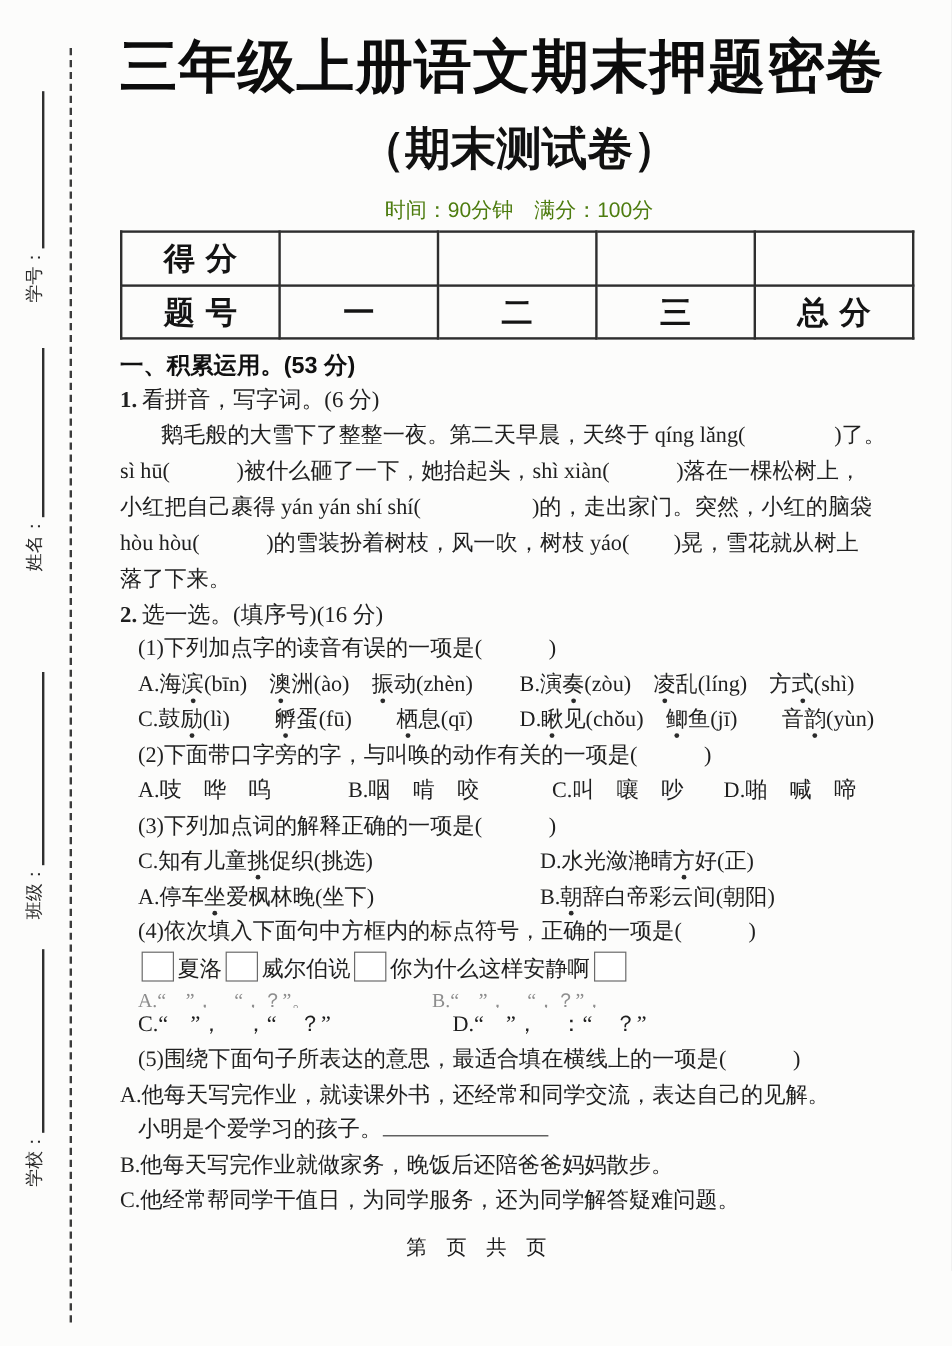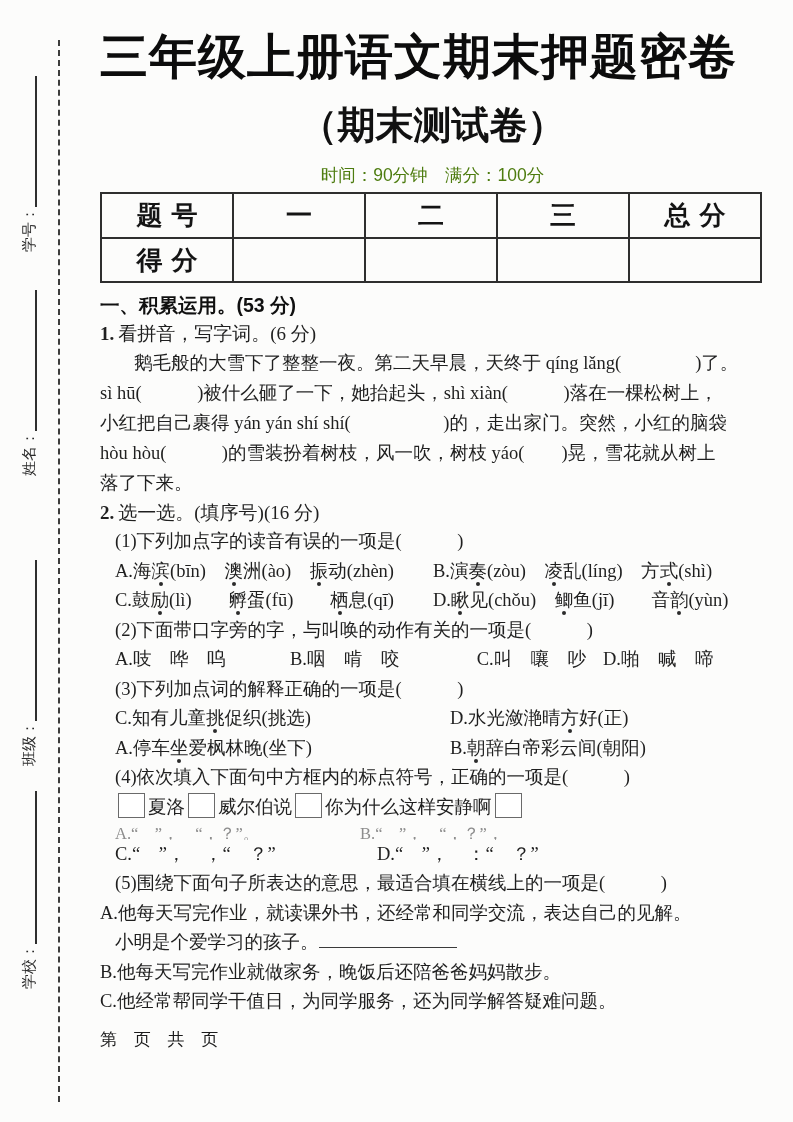--- a/index.html
+++ b/index.html
@@ -55,40 +55,40 @@
   .indent{padding-left:34px;}
   .line{font-size:18.5px;line-height:29.5px;white-space:nowrap;}
   .sub{padding-left:15px;}
   .row{display:flex;}
   .row .c1{flex:0 0 auto;}
   .w318{width:318px;}
   .w335{width:335px;}
   .w262{width:262px;}
   .w245{width:245px;}
   .opt-row span{display:inline-block;}
-  .o1{width:175px;}.o2{width:170px;}.o3{width:143px;text-align:center;}
+  .o1{width:175px;}.o2{width:170px;}.o3{width:143px;}
   
   .clip-row{height:16px;overflow:hidden;color:#8d8d8d;font-size:16.5px;line-height:20px;}
   
   .seg-dot{position:relative;}
   .seg-dot::after{
     content:'';position:absolute;left:50%;bottom:-5px;width:4px;height:4px;
     margin-left:-2px;border-radius:50%;background:#2b2b2b;
   }
   
   .seg-box{
     display:inline-block;width:25px;height:23px;border:1.5px solid #6a6a6a;
     vertical-align:-5px;margin:0 3px;background:#fff;
   }
   
   .seg-blank{display:inline-block;width:138px;height:4px;border-bottom:1.5px solid #3a3a3a;}
   .boxed-line{height:31px;}
   .footer{
-    position:absolute;top:1028px;left:100px;width:600px;
-    font-family:Liberation Sans, sans-serif;font-size:17px;letter-spacing:6px;color:#1b1b1b;
+    position:absolute;top:1028px;left:100px;width:600px;text-align:center;
+    font-family:Liberation Serif, serif;font-size:17px;letter-spacing:6px;color:#1b1b1b;
   }
 </style>
 </head>
 <body>
 
 <div class="sheet">
 
   <div class="fold-line"></div>
 
   <div class="side-field f0">
@@ -110,32 +110,32 @@
 
   <div class="content">
 
     <div class="title">三年级上册语文期末押题密卷</div>
     <div class="subtitle">（期末测试卷）</div>
     <div class="meta">时间：90分钟　满分：100分</div>
 
     <table class="score">
       <tbody>
           <tr>
+        <td class="spread">得分</td>
+        <td></td>
+        <td></td>
+        <td></td>
+        <td></td>
+      </tr>
+      <tr>
         <td class="spread">题号</td>
         <td>一</td>
         <td>二</td>
         <td>三</td>
         <td class="spread">总分</td>
-      </tr>
-      <tr>
-        <td class="spread">得分</td>
-        <td></td>
-        <td></td>
-        <td></td>
-        <td></td>
       </tr>
     </tbody>
       </table>
 
     <div class="sec-head">一、积累运用。(53 分)</div>
 
     <div class="stem"><b>1.</b><span>看拼音，写字词。(6 分)</span></div>
     <div>
       <div class="pline indent">鹅毛般的大雪下了整整一夜。第二天早晨，天终于 qíng lǎng(　　　　)了。</div>
       <div class="pline">sì hū(　　　)被什么砸了一下，她抬起头，shì xiàn(　　　)落在一棵松树上，</div>

